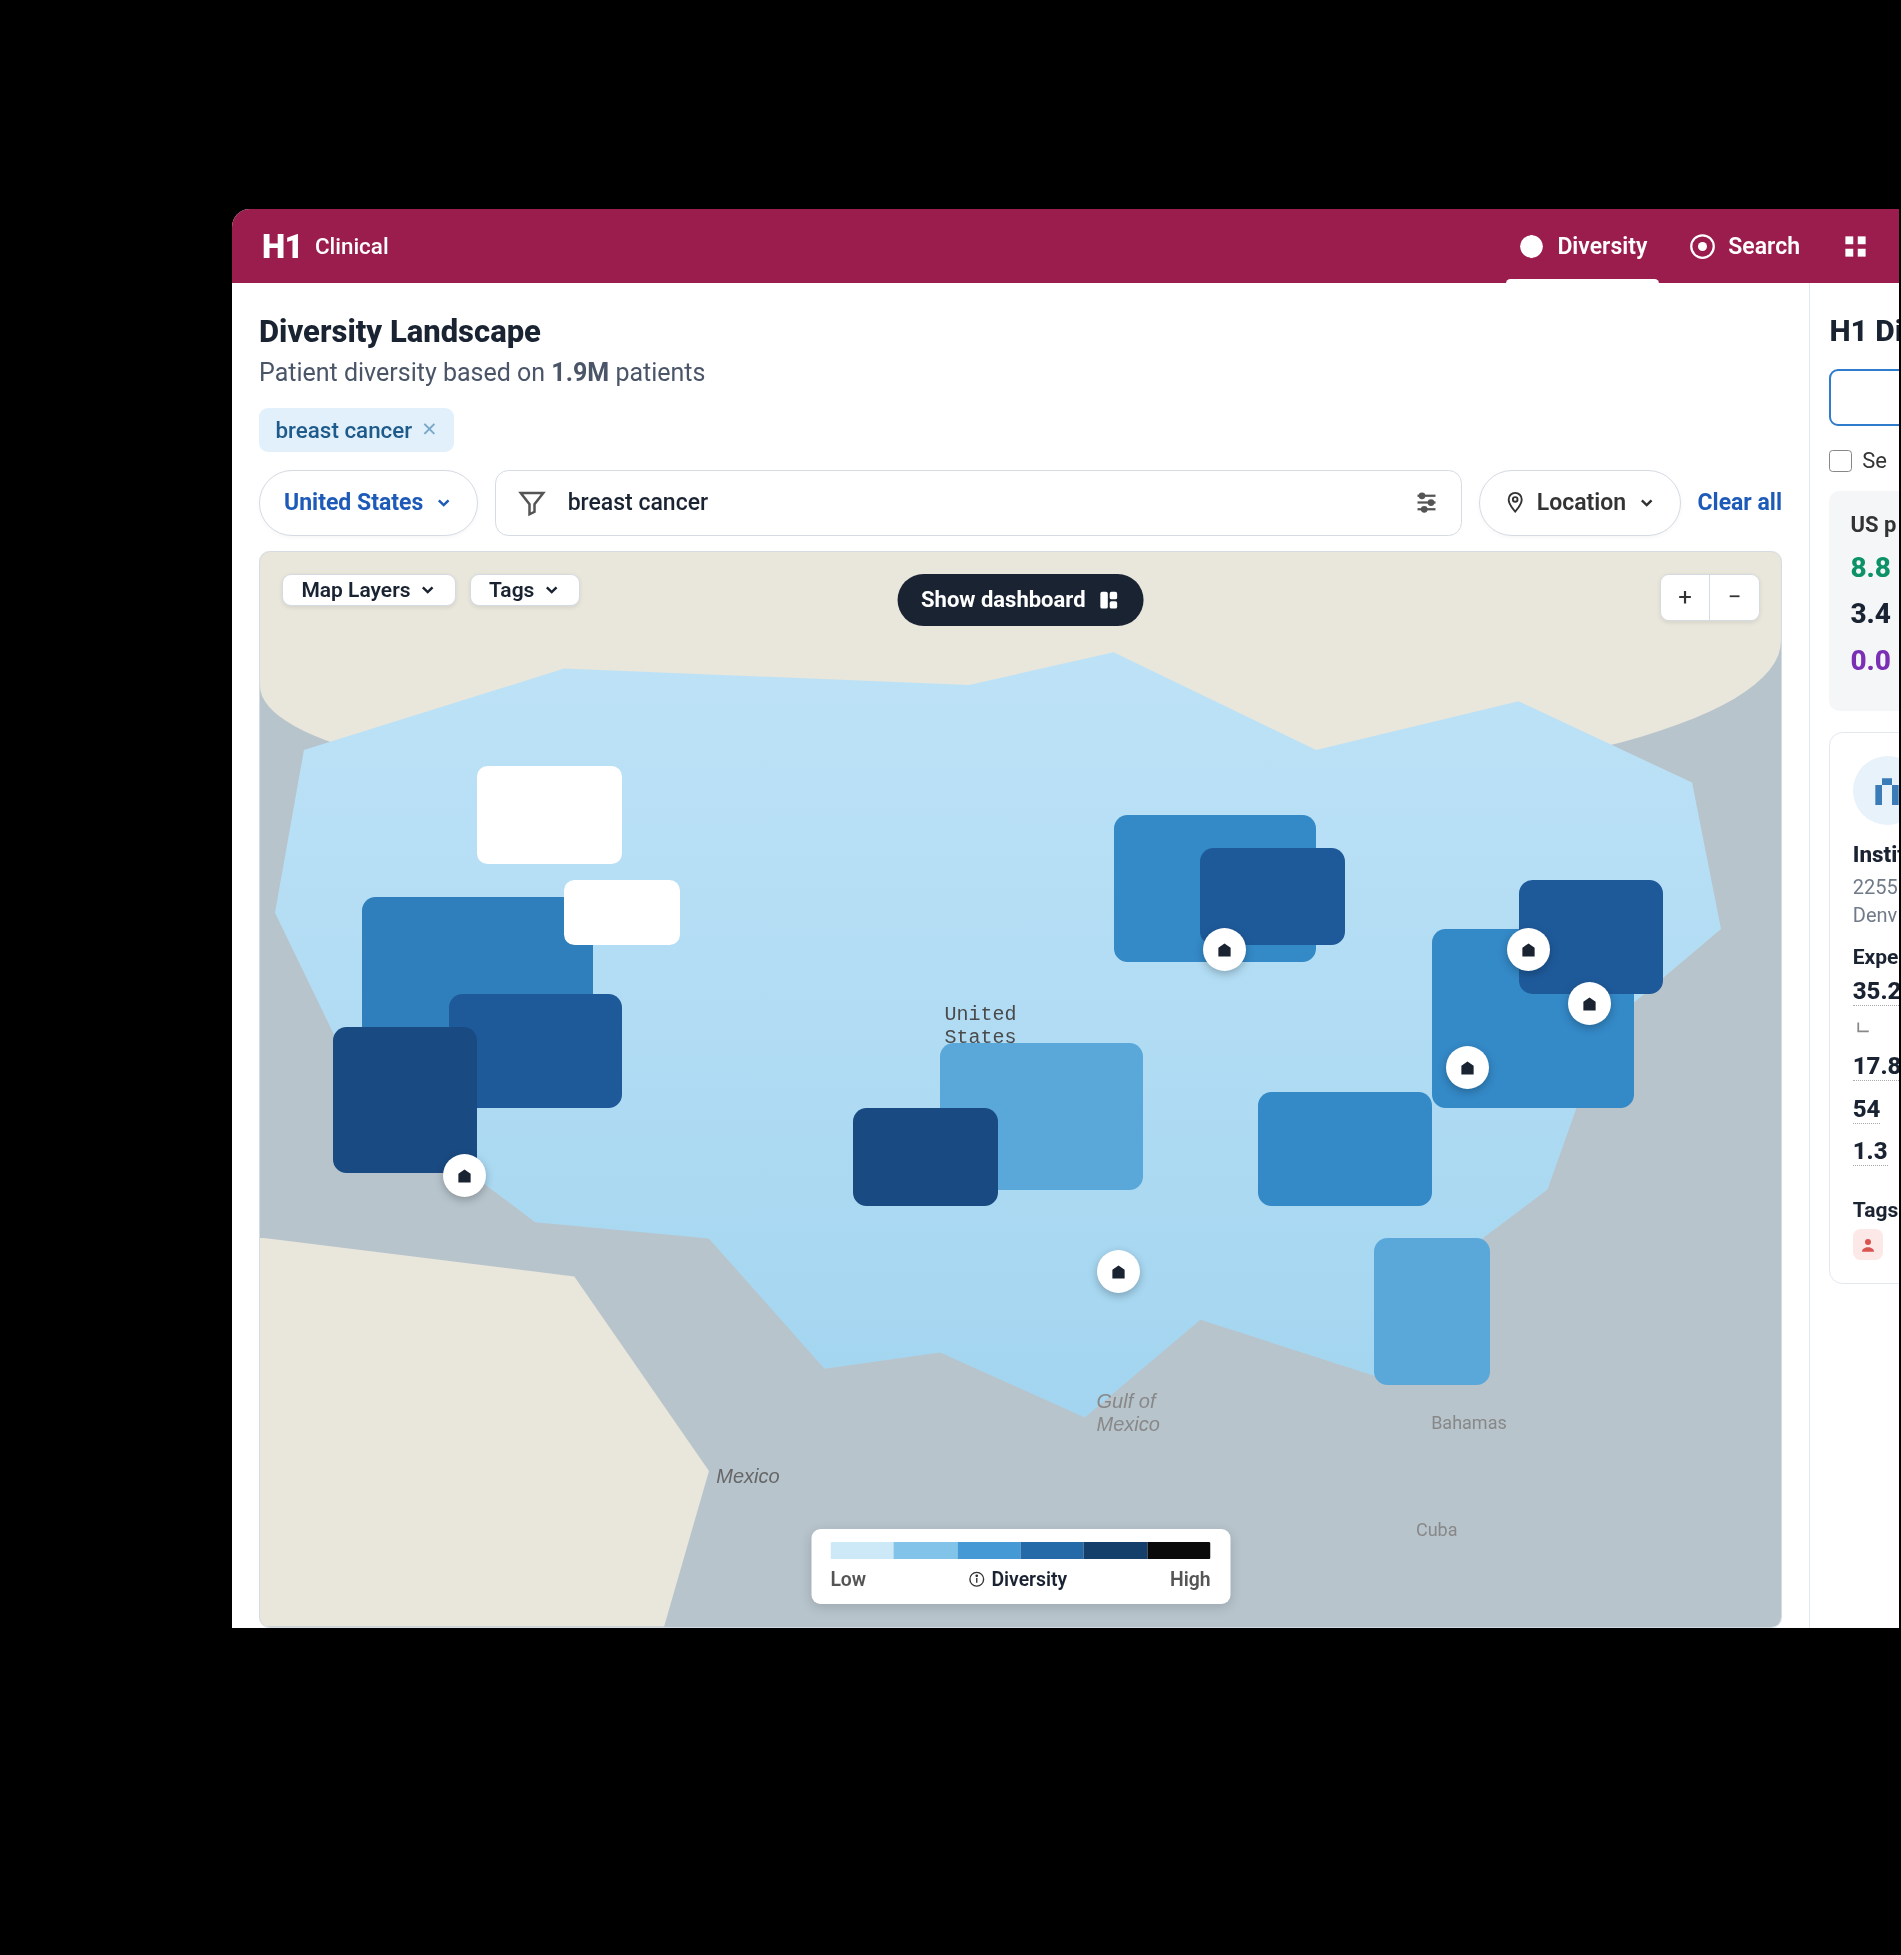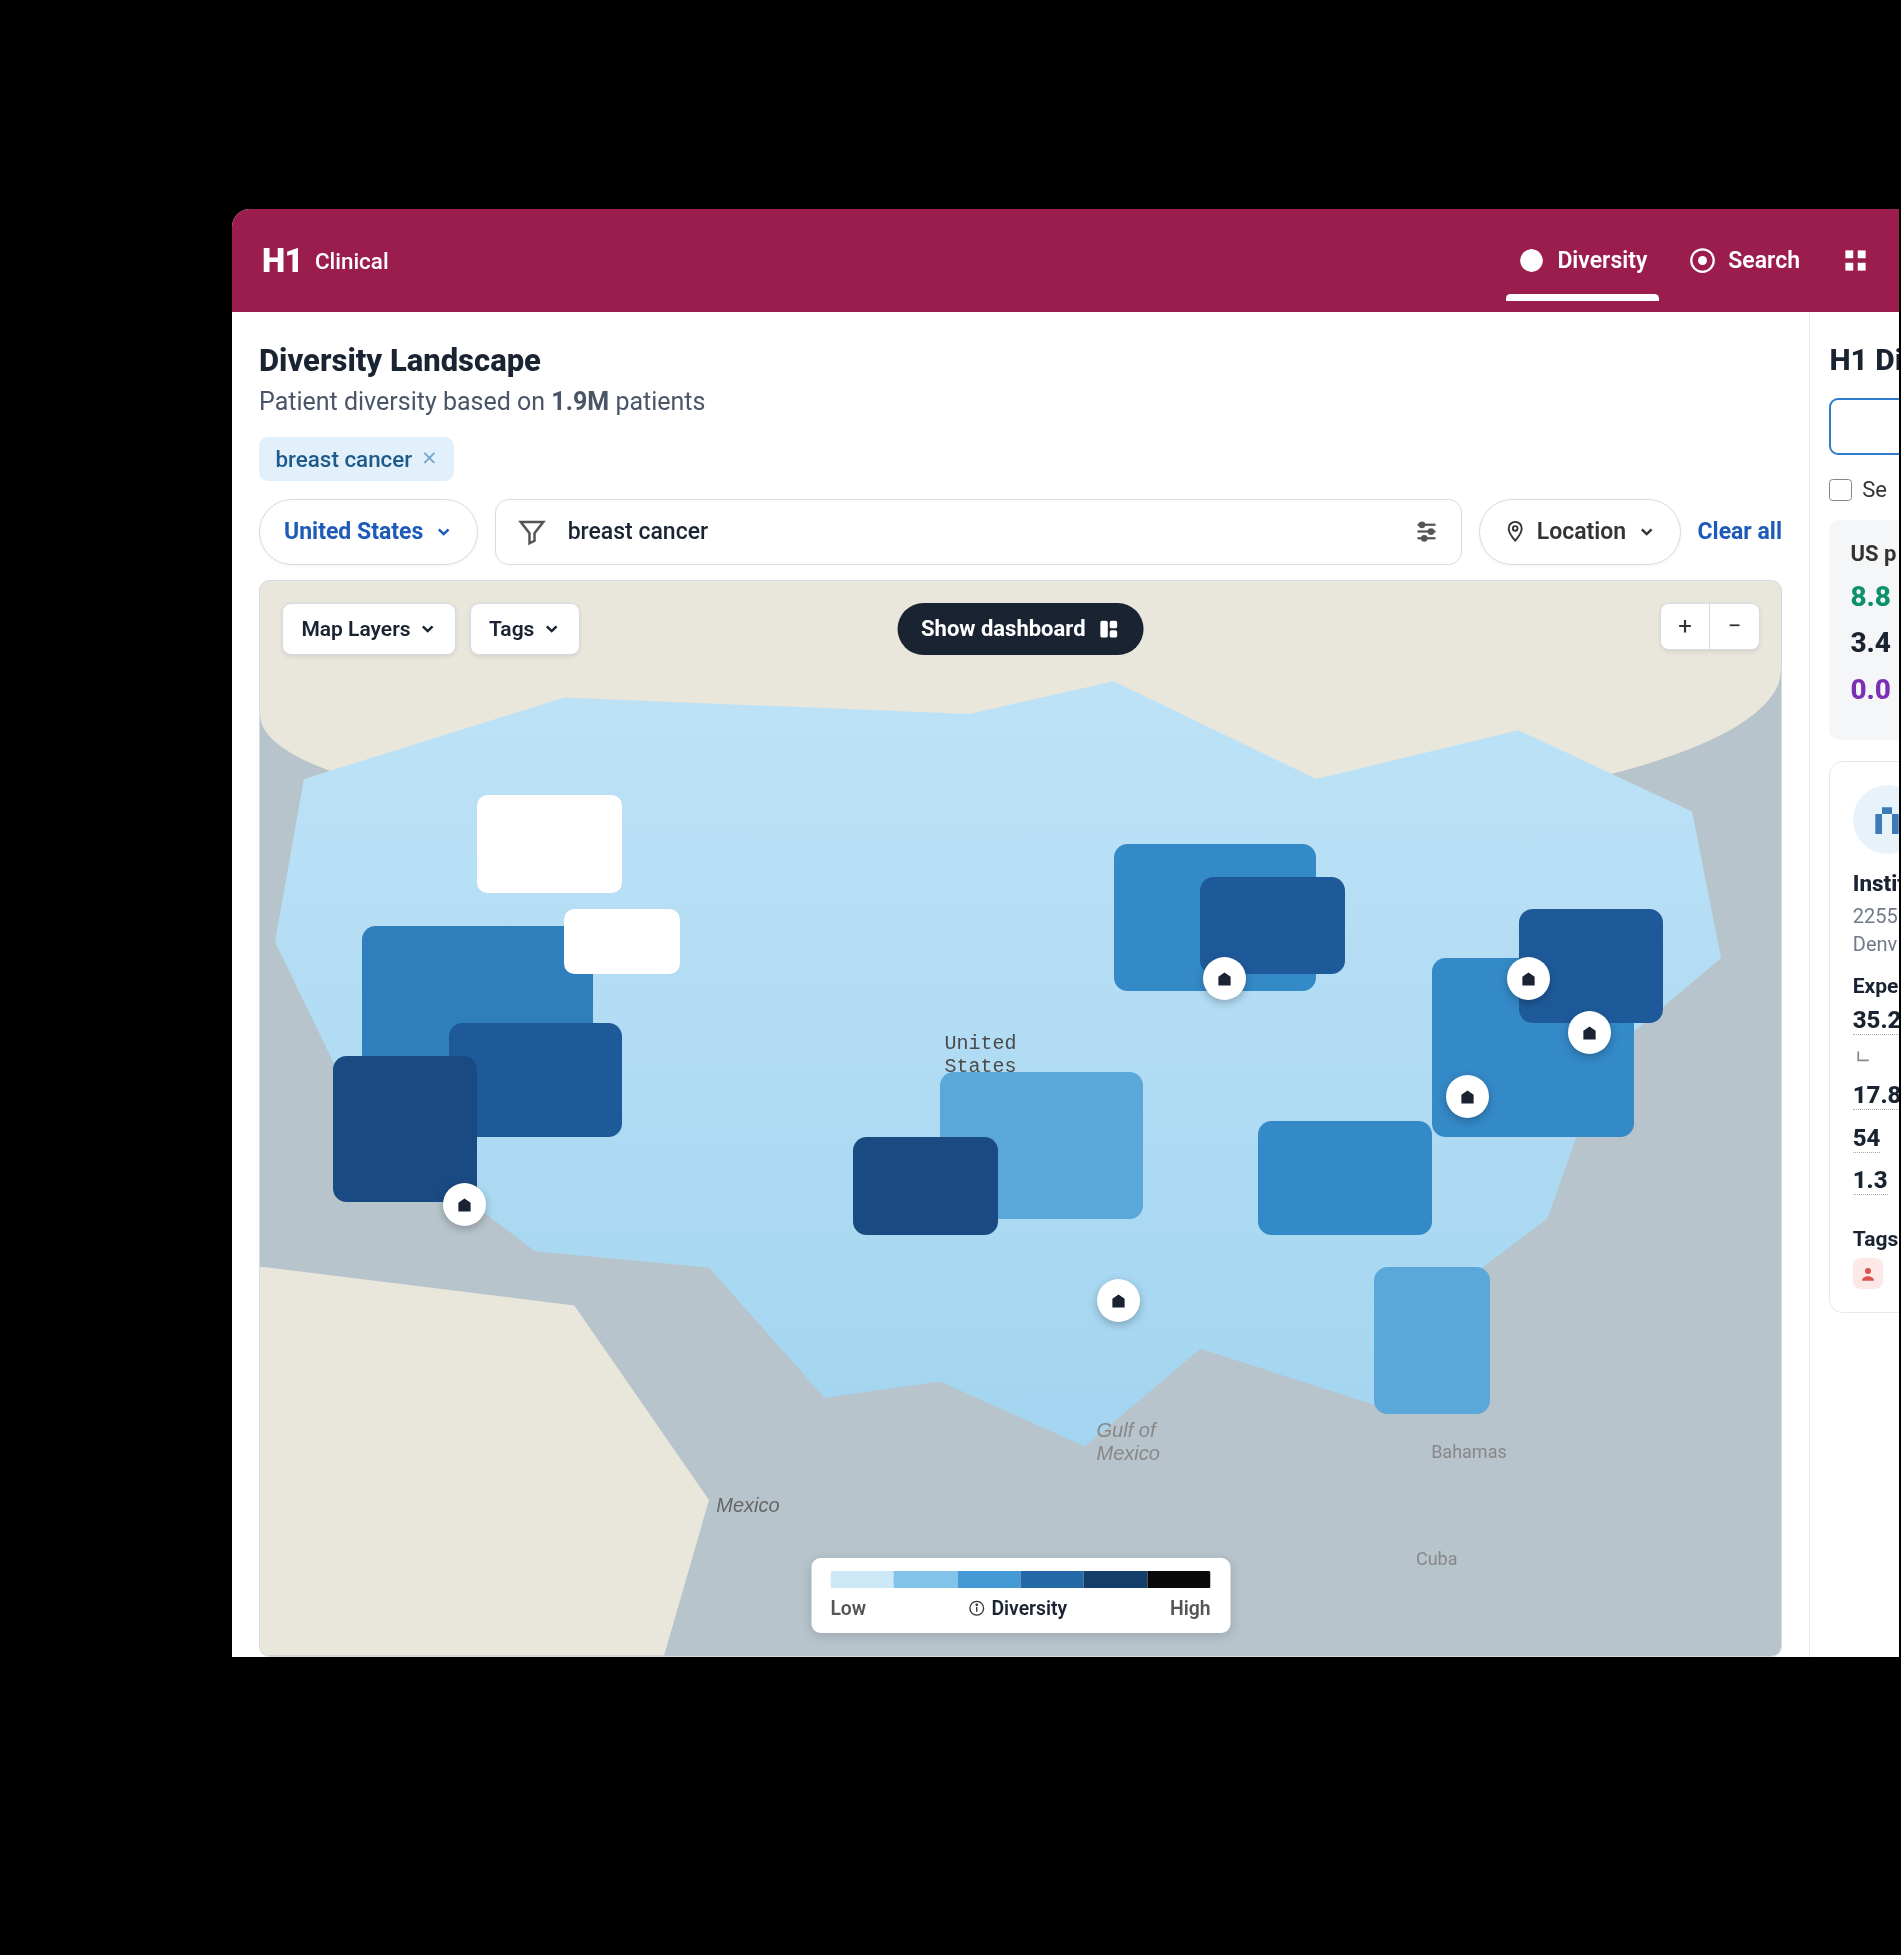--- a/index.html
+++ b/index.html
@@ -1,19 +1,19 @@
 <!DOCTYPE html>
 <html style="font-size:12px"><head>
 <meta charset="utf-8">
 <style>
 * { margin: 0; padding: 0; box-sizing: border-box; font-family: -apple-system, BlinkMacSystemFont, 'Segoe UI', Roboto, sans-serif; }
 body { background: #000; padding: 209px 0 0 232px; overflow: hidden; }
 .app-window { width: 1667px; background: #fff; border-radius: 18px 0 0 0; overflow: hidden; box-shadow: 0 30px 90px rgba(0,0,0,0.5); }
 
-.topbar { background: #9a1d4e; height: 103px; display: flex; align-items: center; padding: 0 30px; gap: 24px; }
+.topbar { background: #9a1d4e; height: 74px; display: flex; align-items: center; padding: 0 30px; gap: 24px; }
 .logo-group { display: flex; align-items: center; gap: 12px; }
 .logo-h1 { color: #fff; font-size: 33px; font-weight: 900; letter-spacing: -0.7px; }
 .logo-sub { color: #fff; font-size: 22.4px; font-weight: 500; }
 .search-app { flex: 0 0 725px; height: 60px; background: rgba(255,255,255,0.22); border-radius: 10.5px; display: flex; align-items: center; padding: 0 21px; gap: 15px; }
 .search-app svg { width: 25.4px; height: 25.4px; stroke: #3a1929; fill: none; stroke-width: 2; }
 .search-app-text { color: #3a1929; font-size: 24px; font-weight: 500; }
 .nav-right { margin-left: auto; display: flex; align-items: center; gap: 42px; }
 .nav-item { display: flex; align-items: center; gap: 12px; color: #fff; font-size: 23px; font-weight: 600; position: relative; }
 .nav-item svg { width: 27px; height: 27px; fill: #fff; }
 .nav-item.active::after { content:''; position:absolute; bottom:-27px; left:-12px; right:-12px; height:7.5px; background:#fff; border-radius:4.5px 4.5px 0 0; }
@@ -66,21 +66,21 @@
 .marker svg { width:21px; height:21px; fill:#1a2332; }
 
 .map-label { position:absolute; font-size:20px; color:#4a4a4a; font-style:italic; font-family: Liberation Sans, sans-serif; }
 .map-label.usa-lbl { top:42%; left:45%; font-style:normal; font-weight:500; font-family:Liberation Mono, monospace; text-align:left; }
 .map-label.gulf { top:78%; left:55%; color:#888; }
 .map-label.mex { top:85%; left:30%; color:#666; }
 .map-label.bah { top:80%; left:77%; color:#888; font-size:18px; font-style:normal; font-family:inherit; }
 .map-label.cuba { top:90%; left:76%; color:#888; font-size:18px; font-style:normal; font-family:inherit; }
 
 .overlay-pill { position:absolute; top:22.4px; left:22.4px; display:flex; gap:13.5px; }
-.overlay-btn { background:#fff; border:0.7px solid #d5dbe2; border-radius:9px; padding:13px 18px; font-size:21px; font-weight:600; color:#1a2332; display:flex; align-items:center; gap:7.5px; cursor:pointer; box-shadow:0 1.5px 4.5px rgba(0,0,0,0.08); }
+.overlay-btn { background:#fff; border:0.7px solid #d5dbe2; border-radius:9px; padding:3px 18px; font-size:21px; font-weight:600; color:#1a2332; display:flex; align-items:center; gap:7.5px; cursor:pointer; box-shadow:0 1.5px 4.5px rgba(0,0,0,0.08); }
 .dashboard-btn { position:absolute; top:22.4px; left:50%; transform:translateX(-50%); background:#1a2332; color:#fff; border-radius:30px; padding:13.5px 24px; font-size:22px; font-weight:700; display:flex; align-items:center; gap:12px; cursor:pointer; }
 .dashboard-btn svg { width:22.4px; height:22.4px; fill:#fff; }
 .zoom-ctrl { position:absolute; top:22.4px; right:21px; display:flex; gap:0; border:0.7px solid #d5dbe2; border-radius:9px; overflow:hidden; box-shadow:0 1.5px 4.5px rgba(0,0,0,0.08); }
 .zoom-ctrl button { width:49px; height:45px; background:#fff; border:none; font-size:24px; color:#333; cursor:pointer; }
 .zoom-ctrl button:first-child { border-right:0.7px solid #d5dbe2; }
 
 .legend { position:absolute; bottom:22.4px; left:50%; transform:translateX(-50%); background:#fff; border-radius:9px; padding:13.5px 19.4px; box-shadow:0 3px 12px rgba(0,0,0,0.15); width:419px; }
 .legend-bar { height:16.5px; display:flex; border-radius:1.5px; overflow:hidden; margin-bottom:9px; }
 .legend-bar span { flex:1; }
 .lb1{background:#cde8f7;} .lb2{background:#82c3ea;} .lb3{background:#4599d4;} .lb4{background:#2469a8;} .lb5{background:#153f6b;} .lb6{background:#0a0a0a;}

